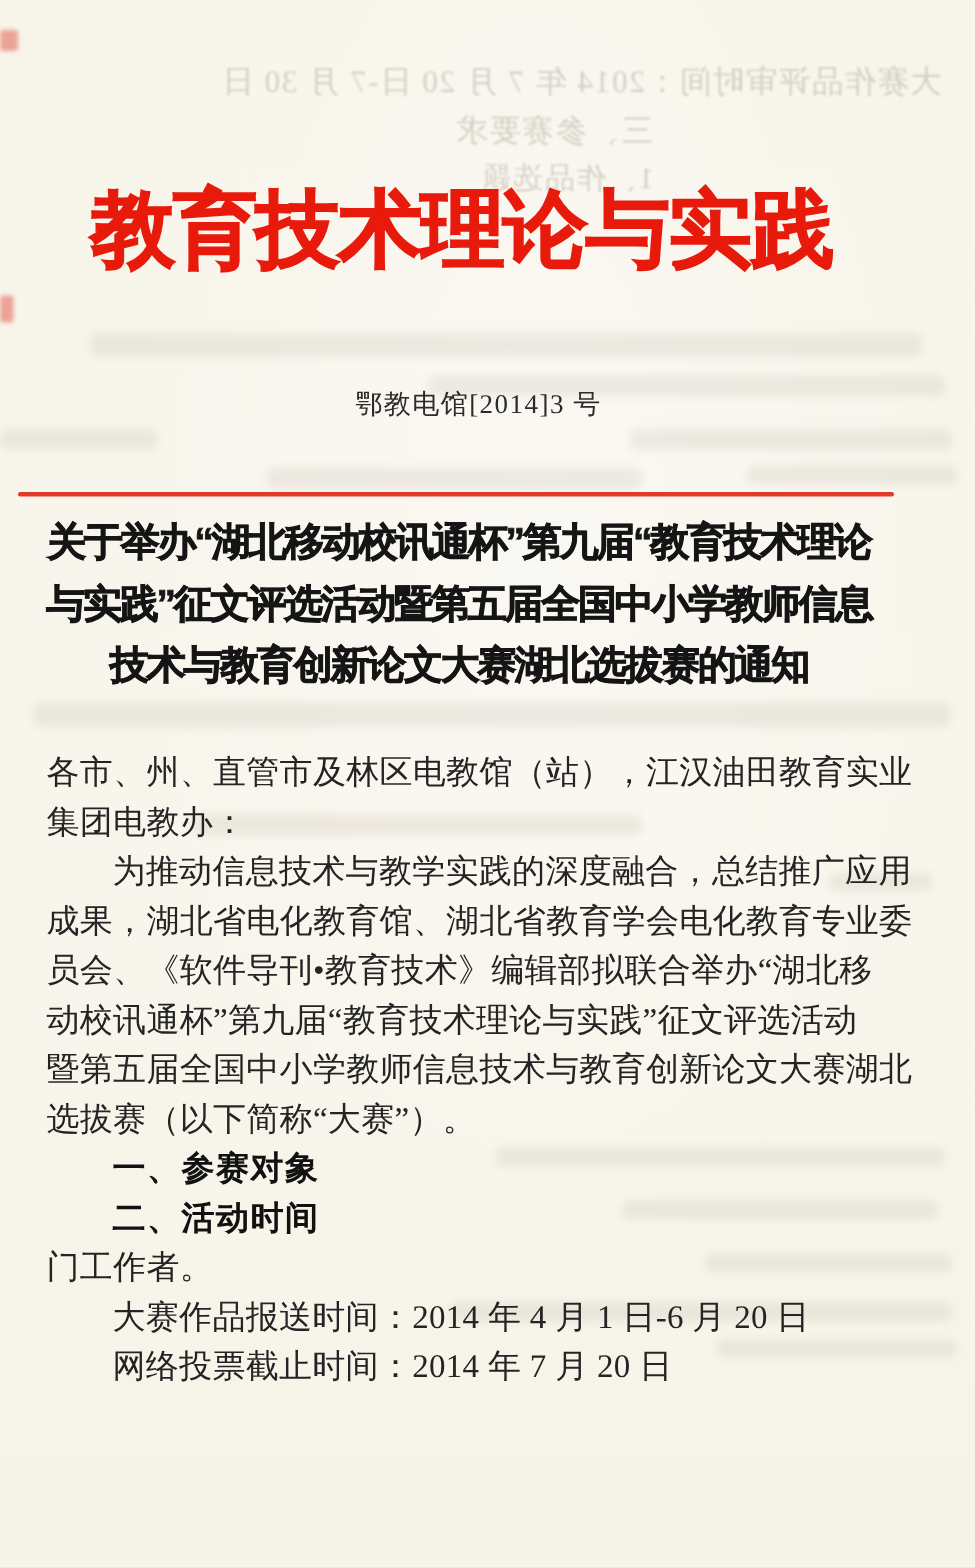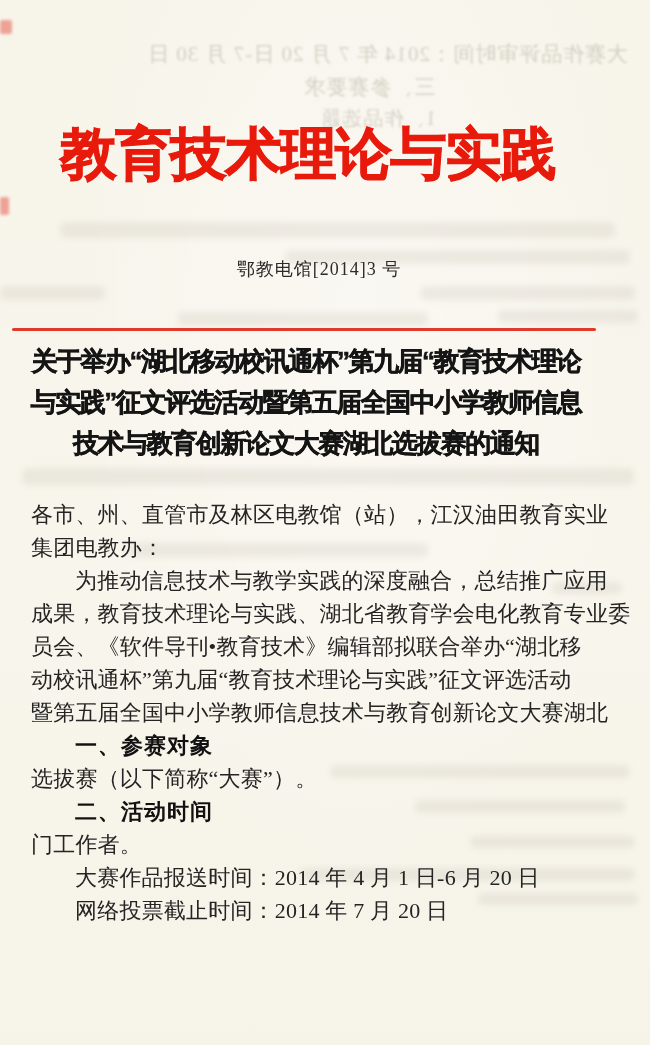--- a/index.html
+++ b/index.html
@@ -92,25 +92,25 @@
   <div class="title-block">
     <div>关于举办“湖北移动校讯通杯”第九届“教育技术理论</div>
     <div>与实践”征文评选活动暨第五届全国中小学教师信息</div>
     <div>技术与教育创新论文大赛湖北选拔赛的通知</div>
   </div>
 
   <div class="body-text">
       <div class="bline">各市、州、直管市及林区电教馆（站），江汉油田教育实业</div>
       <div class="bline">集团电教办：</div>
       <div class="bline" style="text-indent: 2em;">为推动信息技术与教学实践的深度融合，总结推广应用</div>
-      <div class="bline">成果，教育技术理论与实践、湖北省教育学会电化教育专业委</div>
+      <div class="bline">成果，湖北省电化教育馆、湖北省教育学会电化教育专业委</div>
       <div class="bline">员会、《软件导刊•教育技术》编辑部拟联合举办“湖北移</div>
       <div class="bline">动校讯通杯”第九届“教育技术理论与实践”征文评选活动</div>
       <div class="bline">暨第五届全国中小学教师信息技术与教育创新论文大赛湖北</div>
+      <div class="bline">选拔赛（以下简称“大赛”）。</div>
       <div class="bline bold" style="text-indent: 2em;">一、参赛对象</div>
-      <div class="bline">选拔赛（以下简称“大赛”）。</div>
       <div class="bline bold" style="text-indent: 2em;">二、活动时间</div>
       <div class="bline">门工作者。</div>
       <div class="bline" style="text-indent: 2em;">大赛作品报送时间：2014 年 4 月 1 日-6 月 20 日</div>
       <div class="bline" style="text-indent: 2em;">网络投票截止时间：2014 年 7 月 20 日</div>
     </div>
 
 </div>
 
 </body></html>

